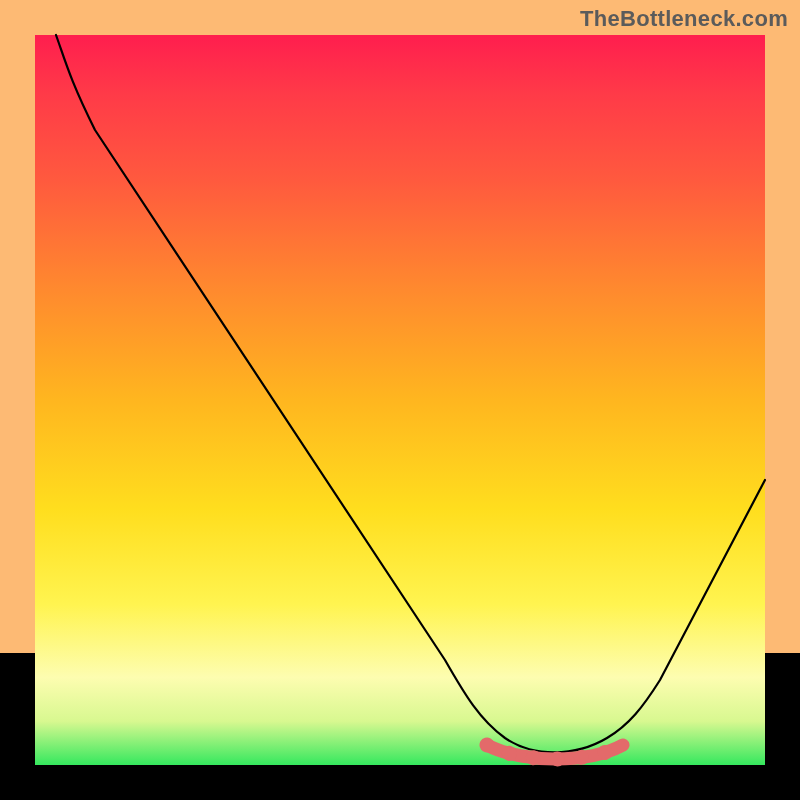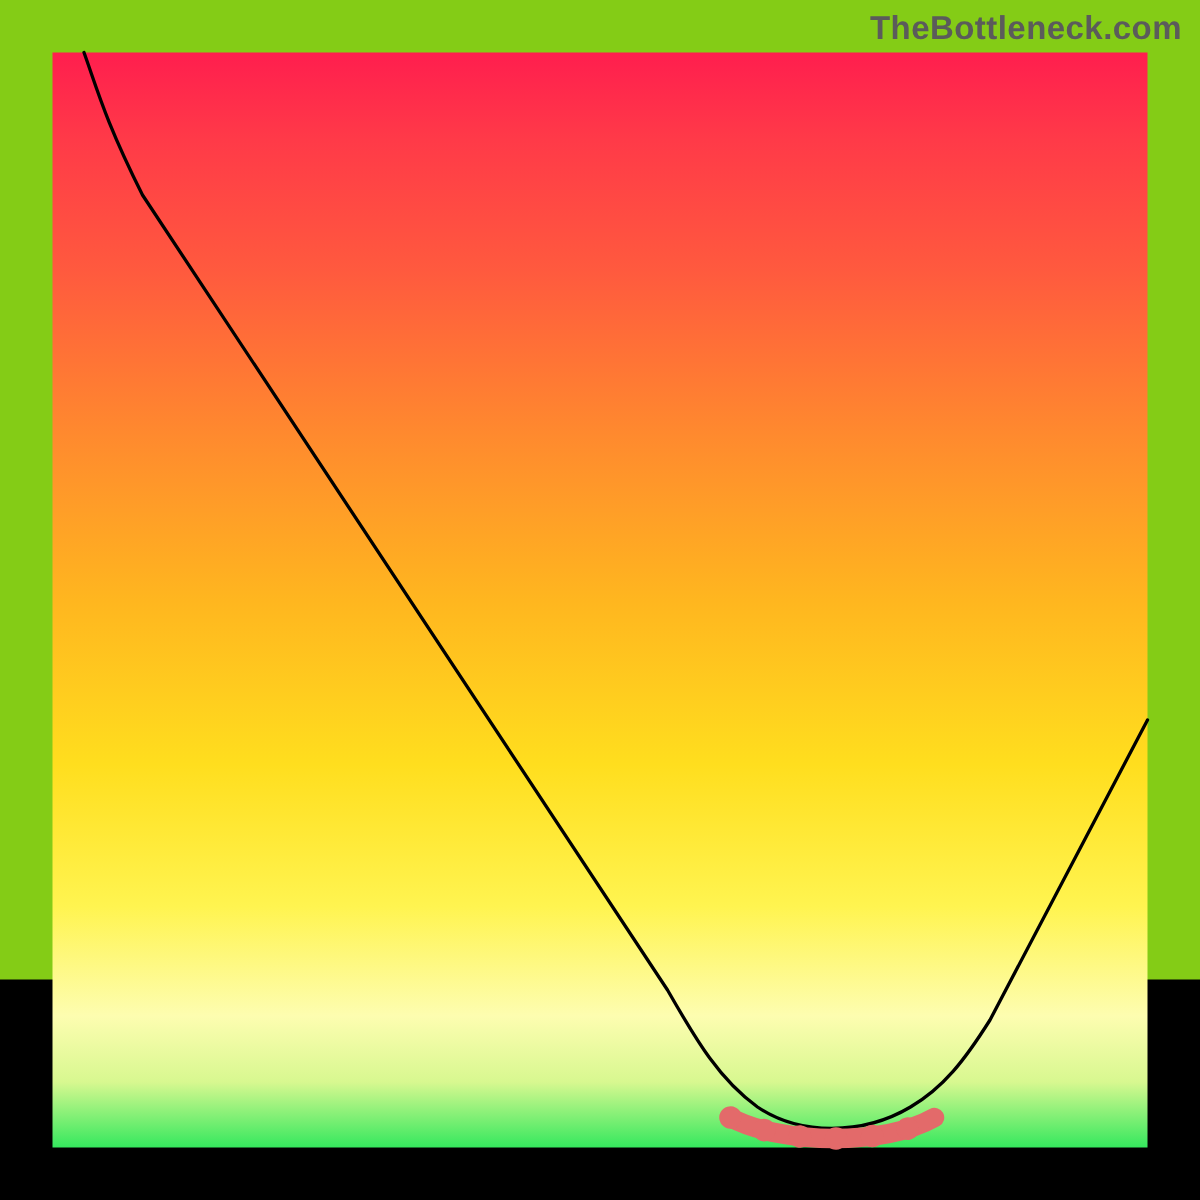--- a/index.html
+++ b/index.html
@@ -1,21 +1,21 @@
 <!DOCTYPE html>
 <html><head>
 <meta charset="utf-8">
 <style>
   * { margin: 0; padding: 0; box-sizing: border-box; }
   html, body { width: 800px; height: 800px; overflow: hidden; background: #000; }
   .frame {
     position: relative;
     width: 800px;
     height: 653px;
-    background: #84cc16;
+    background: #fdba74;
   }
   .watermark {
     position: absolute;
     top: 6px;
     right: 12px;
     font-family: Arial, Helvetica, sans-serif;
     font-size: 22px;
     font-weight: 600;
     color: #5b5b5b;
     letter-spacing: 0.3px;

